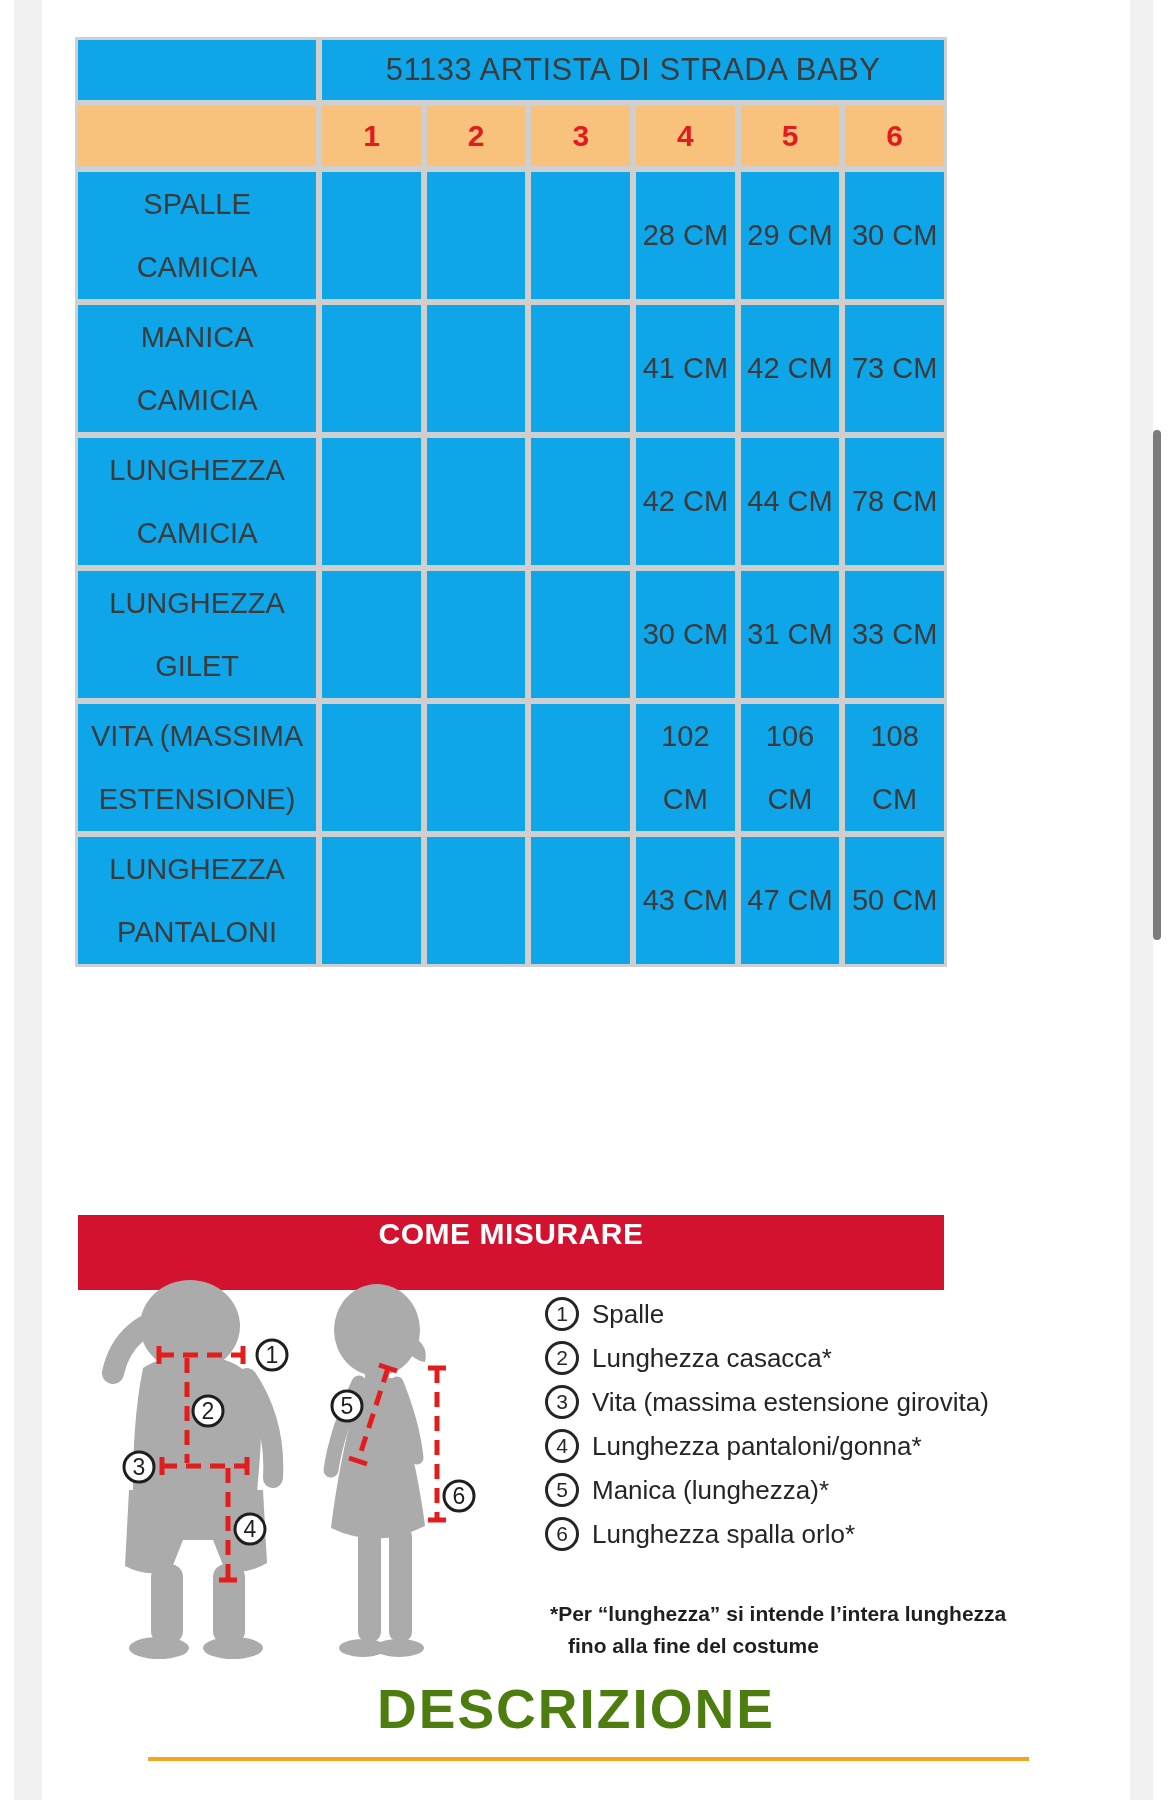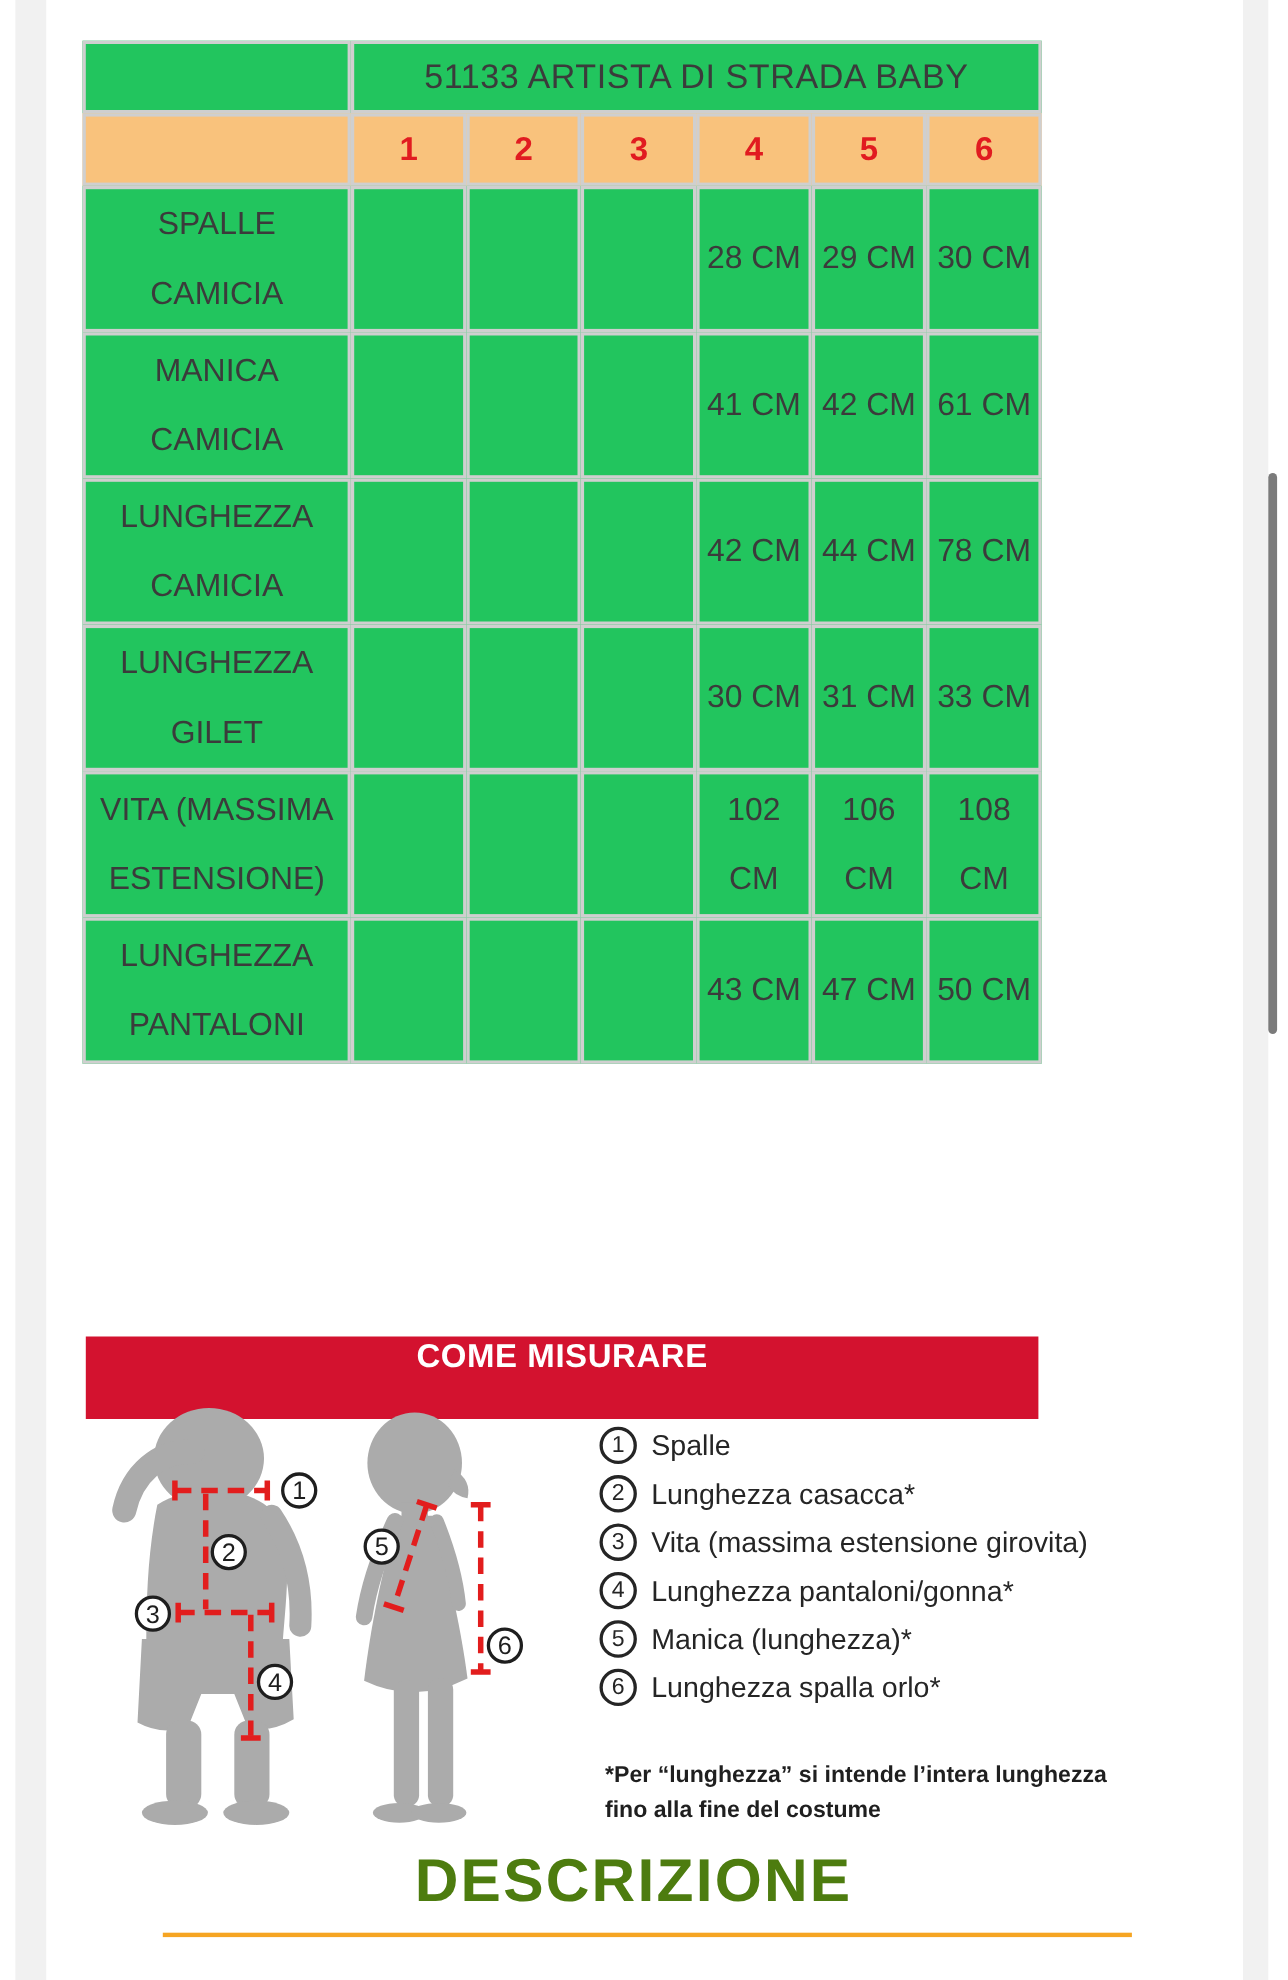--- a/index.html
+++ b/index.html
@@ -9,21 +9,21 @@
   
   .gutter{position:absolute;top:0;bottom:0;background:#f1f1f1;}
   .gutter-left{left:14px;width:28px;}
   .gutter-right{left:1130px;width:23px;}
   .scroll-thumb{position:absolute;left:1153px;top:430px;width:8px;height:510px;
                 background:#7b7b7b;border-radius:4px;}
 
   
   table.size-table{position:absolute;left:75px;top:37px;width:872px;
                    border-collapse:separate;border-spacing:0;table-layout:fixed;}
-  table.size-table td{border:3px solid #cfcfcf;background:#22c55e;text-align:center;
+  table.size-table td{border:3px solid #cfcfcf;background:#0ea5e9;text-align:center;
                       color:#3b3b3b;padding:0;vertical-align:middle;overflow:hidden;}
   tr.row-title td{height:60px;}
   td.table-title{color:#f2b46a;font-size:31px;letter-spacing:.5px;}
   tr.row-sizes td{height:60px;background:#f9c27c;color:#e11b20;
                   font-weight:bold;font-size:30px;}
   tr.data-row td{height:127px;font-size:29px;line-height:63px;padding:0 2px;}
   td.label-cell{font-size:28px;padding:0;}
   td.label-cell div{line-height:63px;}
   td.blackout{background:#000000;}
 
@@ -39,21 +39,21 @@
 
   
   .measure-list{position:absolute;left:545px;top:1292px;width:430px;}
   .mg-item{display:flex;align-items:center;height:44px;font-size:26px;color:#252525;
            white-space:nowrap;}
   .mg-num{width:28px;height:28px;border:3px solid #252525;border-radius:50%;flex:none;
           display:flex;align-items:center;justify-content:center;font-size:21px;
           margin-right:13px;}
   .footnote{position:absolute;left:550px;top:1598px;font-size:21px;color:#1f1f1f;
             line-height:32px;white-space:nowrap;font-weight:bold;}
-  .footnote .fn2{margin-left:0;}
+  .footnote .fn2{margin-left:18px;}
 
   
   .descrizione{position:absolute;left:372px;top:1672px;margin:5px;font-size:55px;
                font-weight:bold;letter-spacing:2px;color:#4d7c0f;}
   .orange-line{position:absolute;left:148px;top:1757px;width:881px;height:4px;
                background:#f6a523;}
 </style>
 </head>
 <body>
 
@@ -104,21 +104,21 @@
     <tr class="data-row">
       <td class="label-cell">
         <div>MANICA</div>
         <div>CAMICIA</div>
       </td>
       <td class="blackout"></td>
       <td class="blackout"></td>
       <td class="blackout"></td>
       <td>41 CM</td>
       <td>42 CM</td>
-      <td>61 CM</td>
+      <td>73 CM</td>
     </tr>
 
     <tr class="data-row">
       <td class="label-cell">
         <div>LUNGHEZZA</div>
         <div>CAMICIA</div>
       </td>
       <td class="blackout"></td>
       <td class="blackout"></td>
       <td class="blackout"></td>

